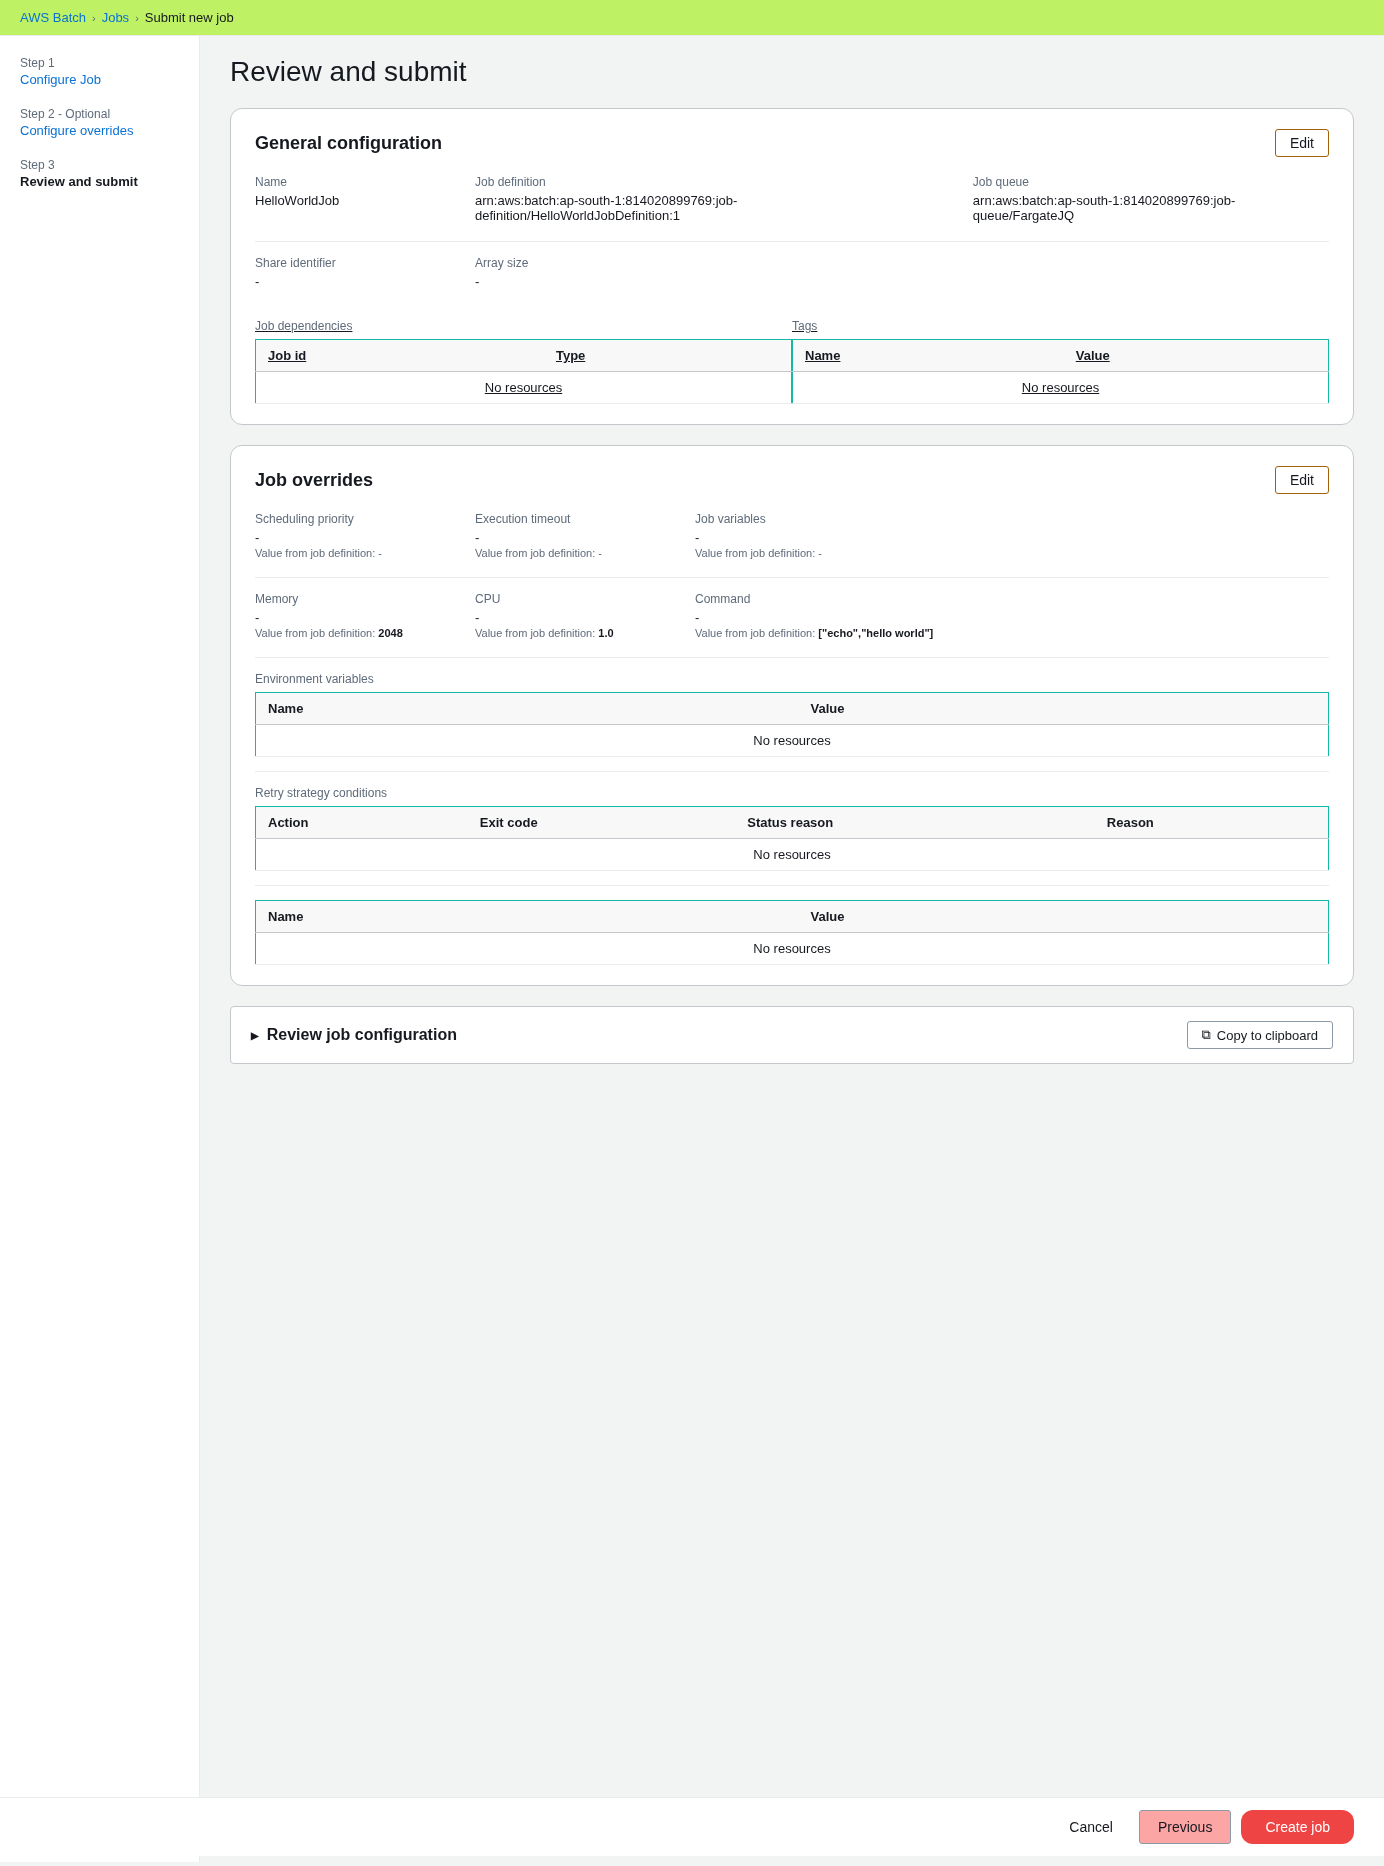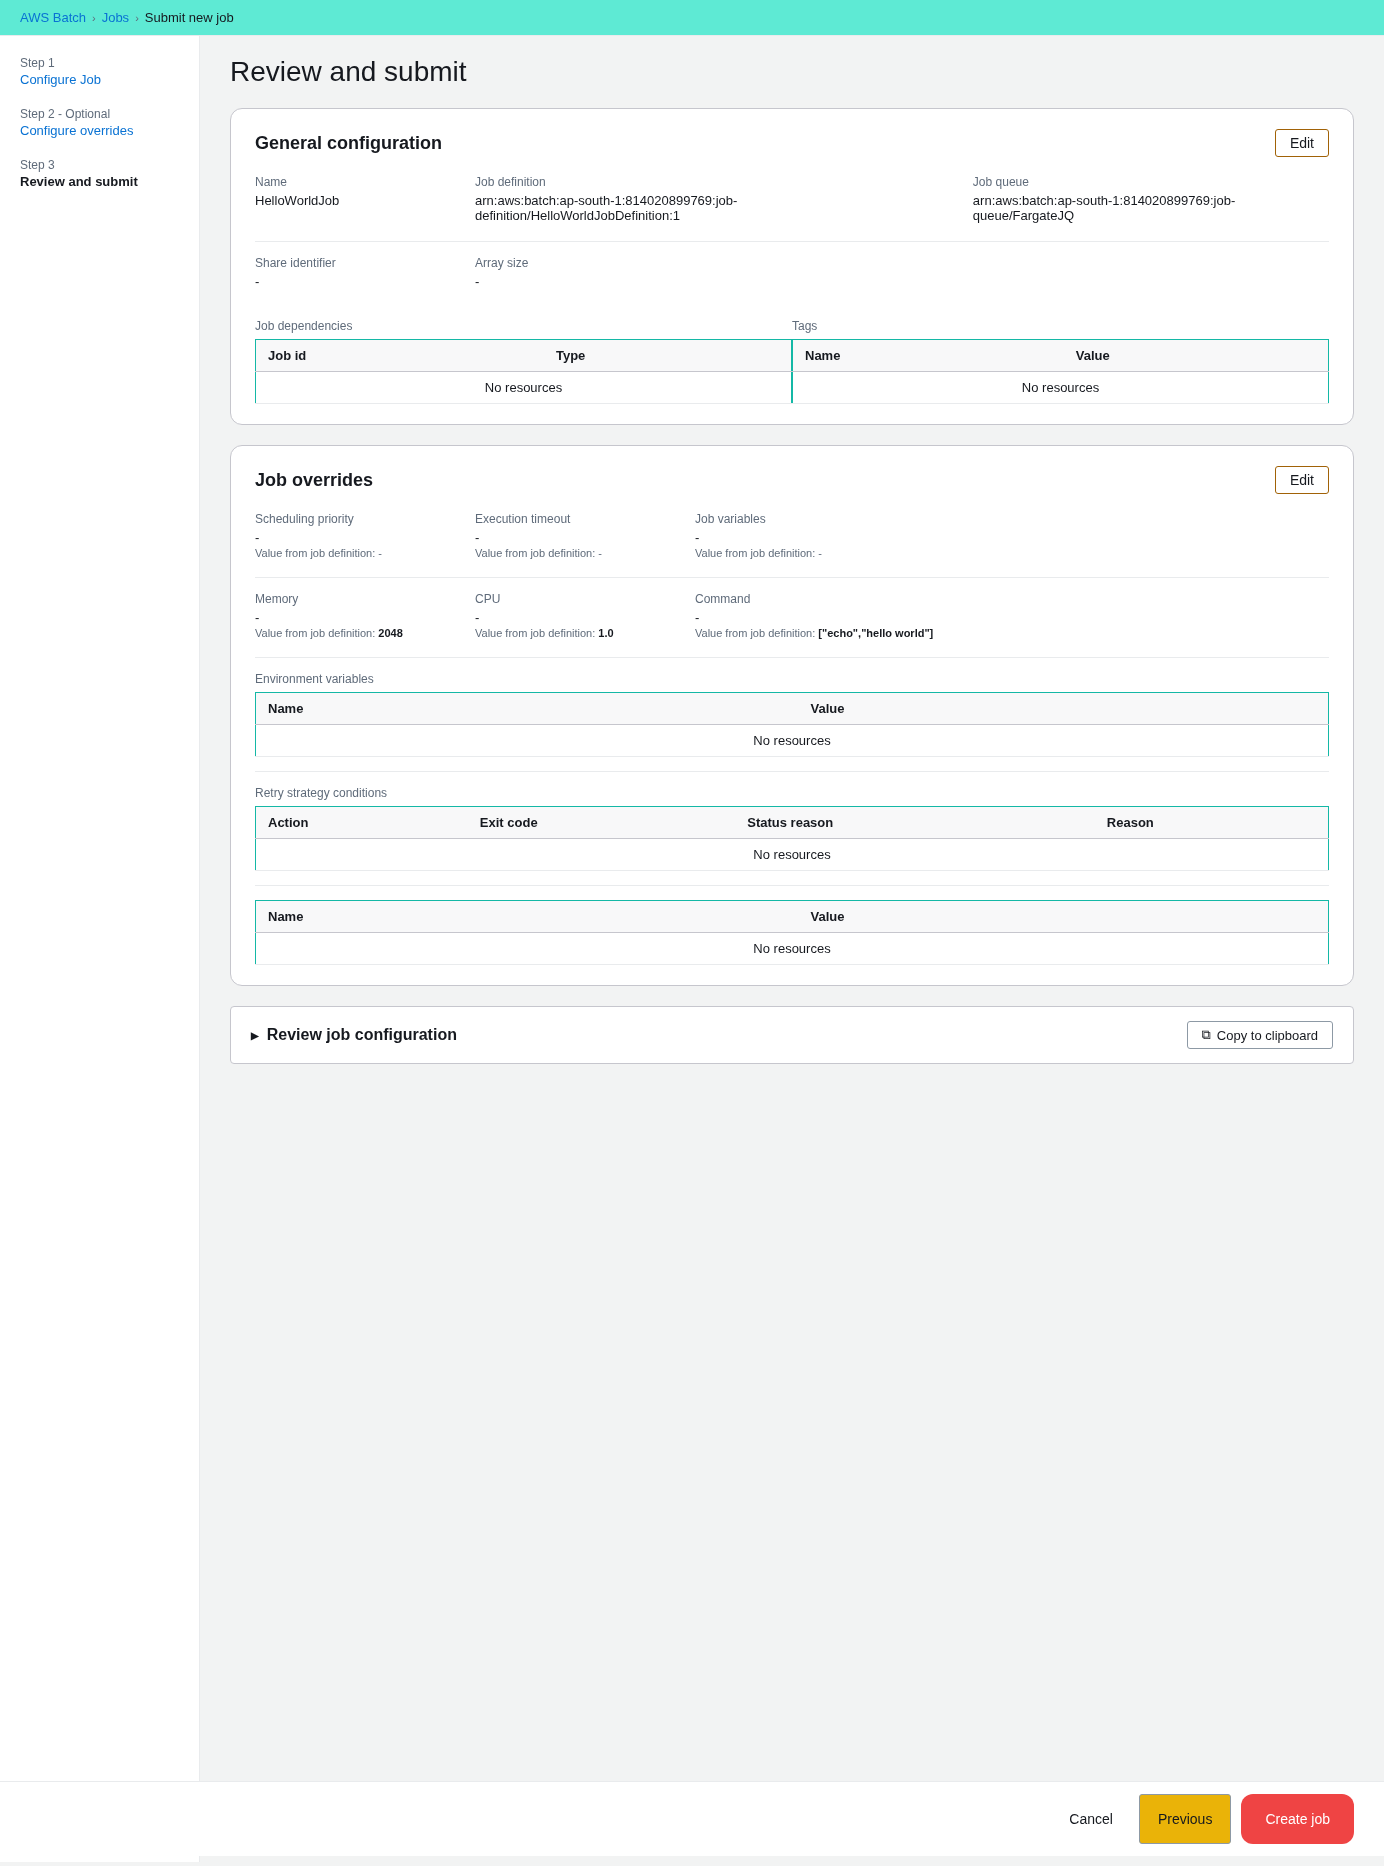--- a/index.html
+++ b/index.html
@@ -7,21 +7,21 @@
       font-family: -apple-system, BlinkMacSystemFont, 'Segoe UI', Arial, sans-serif;
       background: #f2f3f3;
       font-size: 14px;
       color: #16191f;
     }
     .topnav {
       display: flex;
       align-items: center;
       gap: 6px;
       padding: 10px 20px;
-      background: #5eead4;
+      background: #bef264;
       border-bottom: 1px solid #e9ebed;
       font-size: 13px;
     }
     .topnav a {
       color: #0972d3;
       text-decoration: none;
     }
     .topnav .chevron { color: #5f6b7a; font-size: 11px; }
     .topnav .current { color: #16191f; }
     .layout {
@@ -117,20 +117,21 @@
       color: #16191f;
     }
     .no-resources {
       text-align: center;
       color: #5f6b7a;
       padding: 16px;
       font-size: 13px;
     }
     .tables-row {
       display: flex;
+      text-decoration: underline;
     }
     .tables-row .table-section { flex: 1; }
     .value-from-def {
       font-size: 11px;
       color: #5f6b7a;
       margin-top: 2px;
     }
     .value-from-def strong { font-weight: 600; color: #16191f; }
     .review-card {
       background: #fff;
@@ -179,22 +180,22 @@
     .btn-cancel {
       background: transparent;
       border: none;
       padding: 8px 16px;
       cursor: pointer;
       font-size: 14px;
       color: #16191f;
     }
     .btn-previous {
       border: 1px solid #8d99a5;
-      background: #eab308;
-      padding: 16px 18px;
+      background: #fca5a5;
+      padding: 8px 18px;
       border-radius: 3px;
       cursor: pointer;
       font-size: 14px;
       color: #16191f;
     }
     .btn-create {
       border: none;
       background: #ef4444;
       padding: 8px 24px;
       border-radius: 12px;

